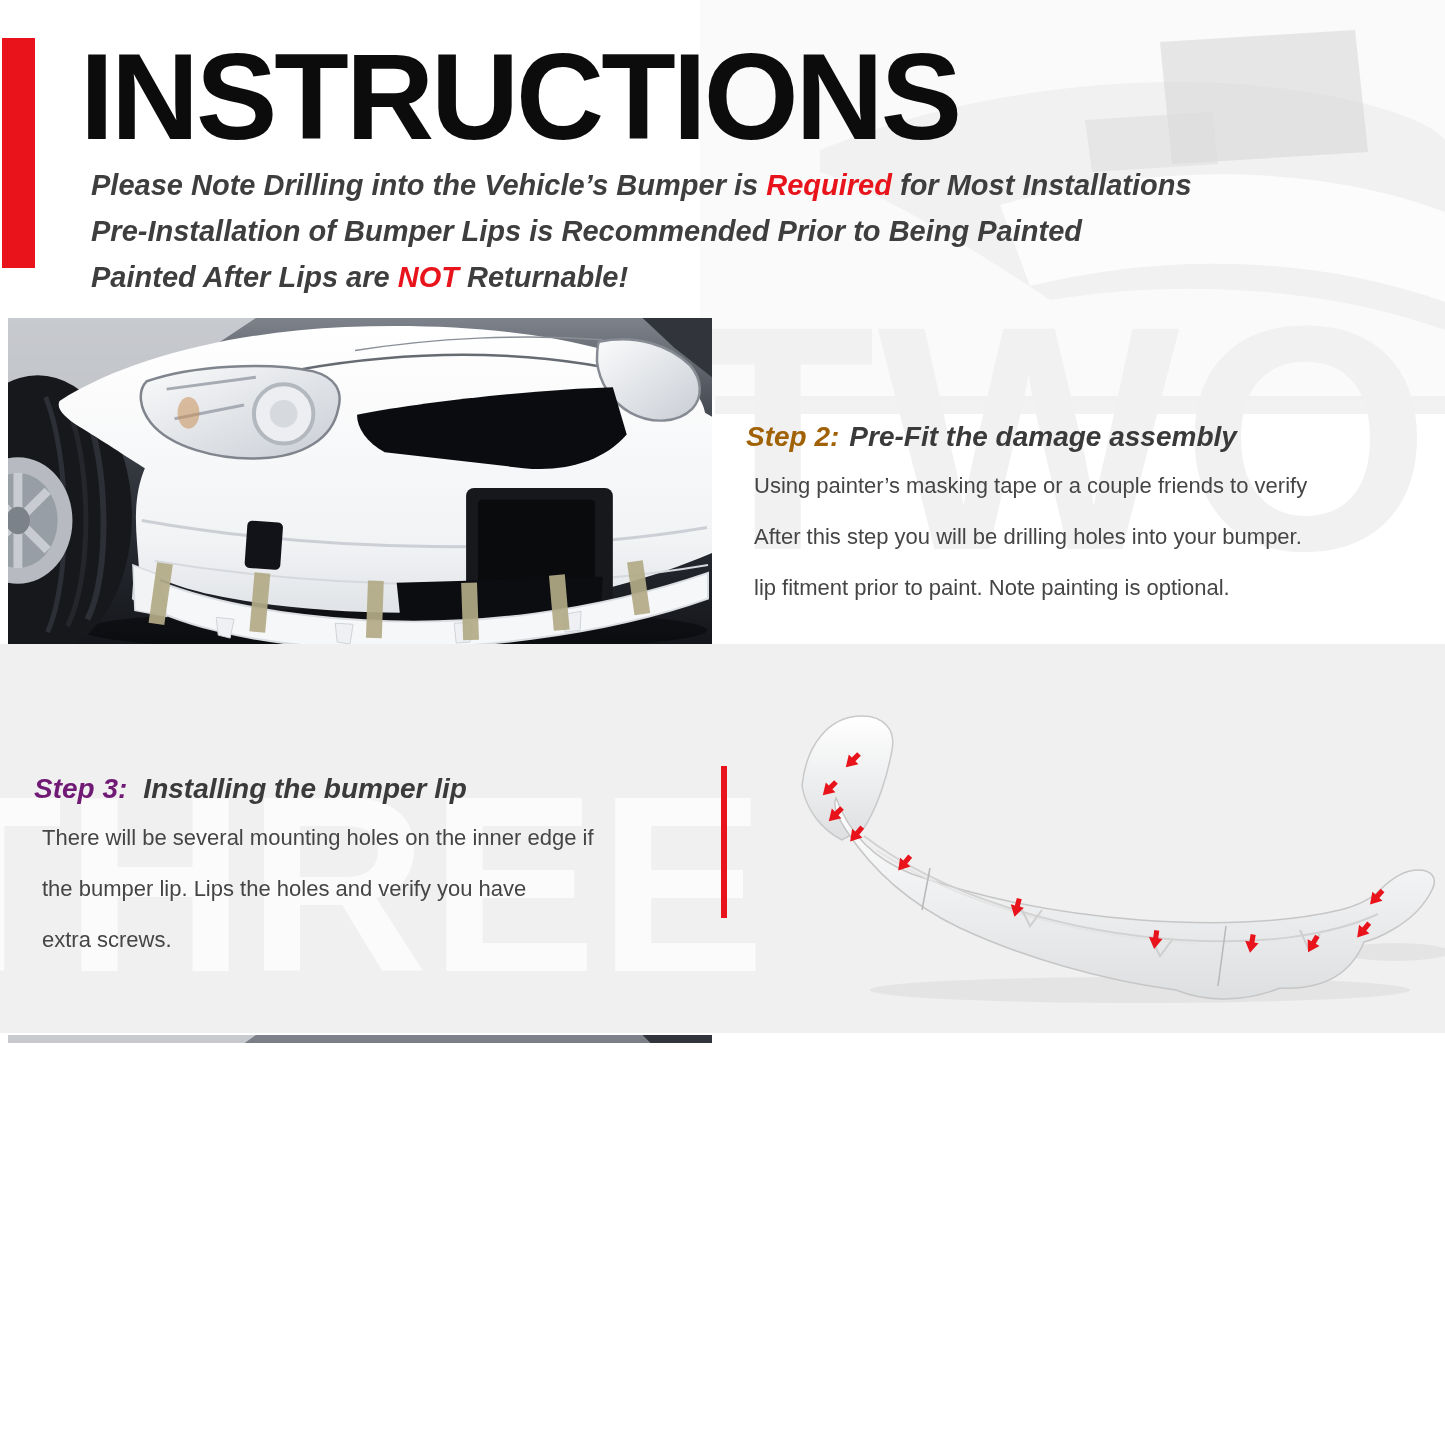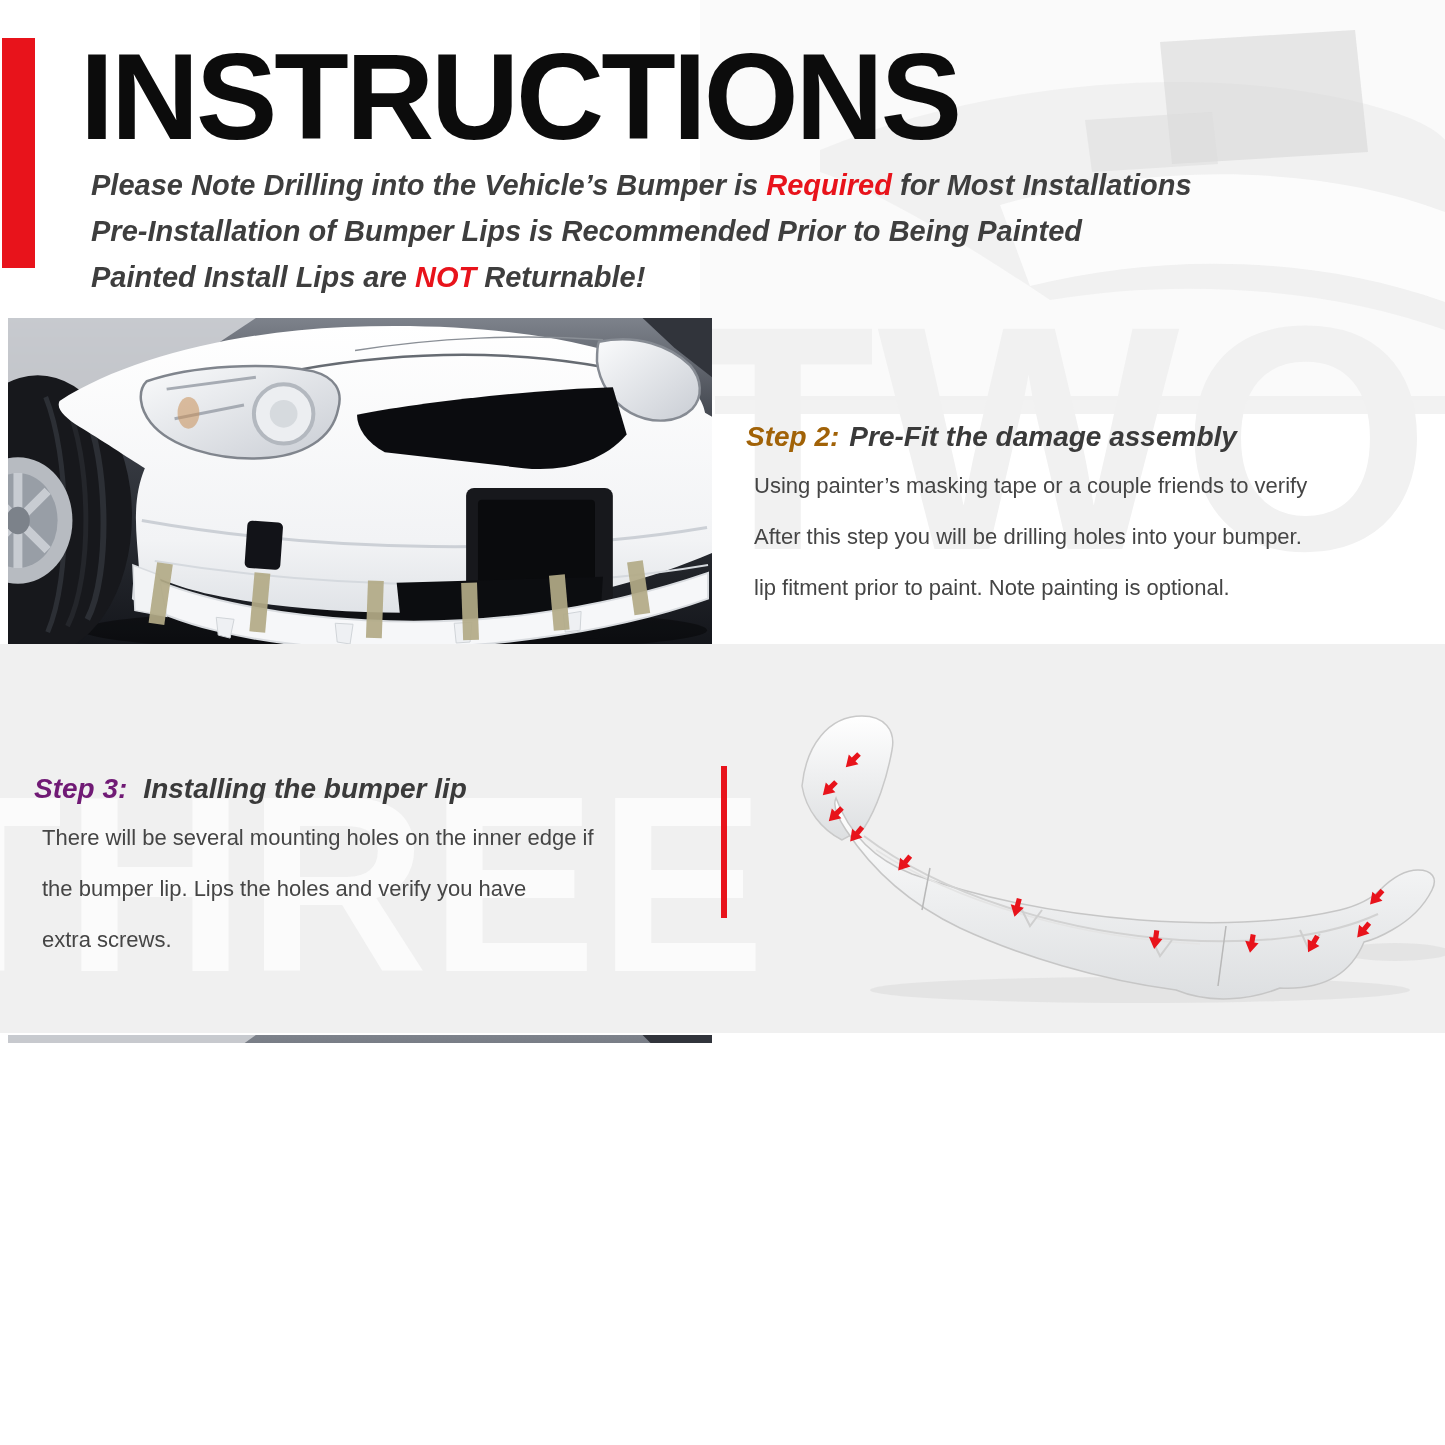--- a/index.html
+++ b/index.html
@@ -59,21 +59,21 @@
     <polygon points="1085,120 1212,112 1218,164 1092,172" fill="#dcdcdc" opacity="0.5"></polygon>
     <path d="M 1000,205 C 1150,162 1320,164 1445,212 L 1445,302 C 1310,254 1160,254 1030,286 Z" fill="#fdfdfd" opacity="0.9"></path>
     <rect x="715" y="396" width="730" height="18" fill="#ececec" opacity="0.7"></rect>
   </svg>
 
   <div class="abs accent-bar" style="background: rgb(232, 19, 27);"></div>
   <h1 class="abs page-title">INSTRUCTIONS</h1>
   <div class="abs notes">
     <p class="note"><span>Please Note Drilling into the Vehicle’s Bumper is </span><span class="red-text" style="color: rgb(232, 19, 27);">Required</span><span> for Most Installations</span></p>
     <p class="note"><span>Pre-Installation of Bumper Lips is Recommended Prior to Being Painted</span></p>
-    <p class="note"><span>Painted Install Lips are </span><span class="red-text" style="color: rgb(232, 19, 27);">NOT</span><span> Returnable!</span></p>
+    <p class="note"><span>Painted After Lips are </span><span class="red-text" style="color: rgb(232, 19, 27);">NOT</span><span> Returnable!</span></p>
   </div>
 
   <div class="abs wm wm-two">TWO</div>
   <div class="abs wm wm-three">THREE</div>
   <div class="abs wm wm-four">FOUR</div>
 
   <div class="abs midband"></div>
 
   <svg class="abs photo-step2" width="704" height="326" viewBox="0 0 710 330" preserveAspectRatio="none">
     <defs>

